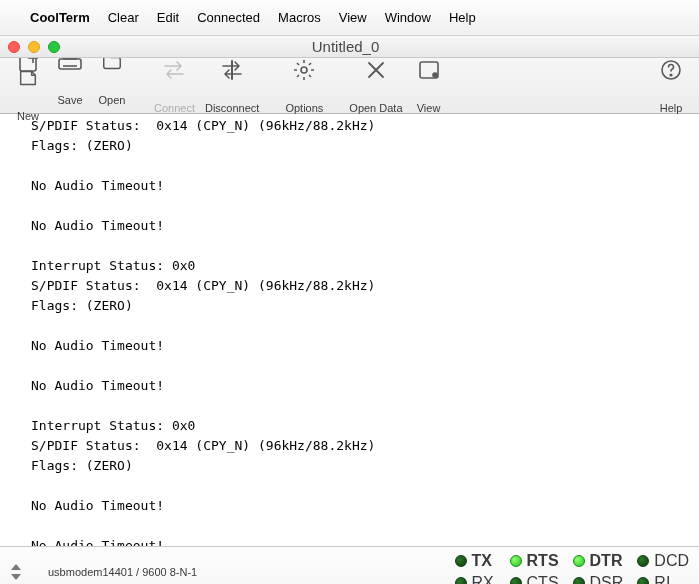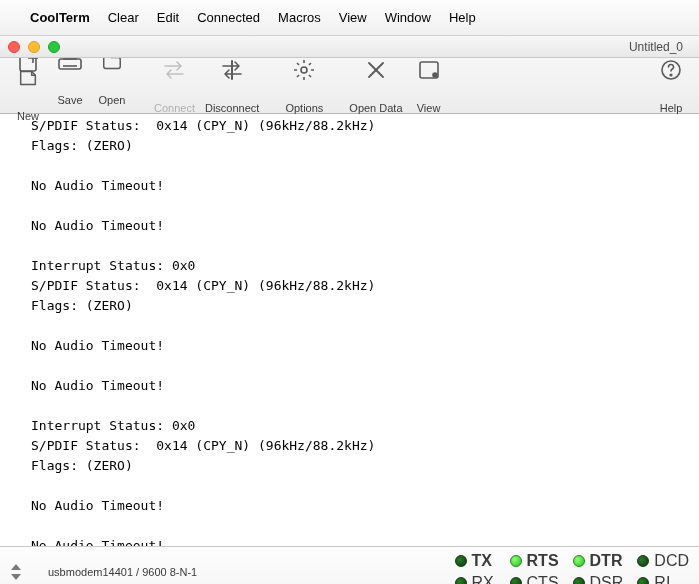--- a/index.html
+++ b/index.html
@@ -37,23 +37,23 @@
   margin-left: 8px;
 }
 .traffic div {
   width: 12px; height: 12px; border-radius: 50%;
 }
 .tr-close { background: #ff5f57; border: 0.5px solid #e24640; }
 .tr-min { background: #febc2e; border: 0.5px solid #dfa023; }
 .tr-max { background: #28c840; border: 0.5px solid #1ba02c; }
 .title {
   position: absolute;
-  left: 0; right: 16px;
-  text-align: right;
-  font-size: 12px;
+  left: 0; right: 8px;
+  text-align: center;
+  font-size: 15px;
   color: #4a4a4a;
   pointer-events: none;
 }
 .toolbar {
   height: 56px;
   background: linear-gradient(#f6f6f6, #ececec);
   display: flex;
   align-items: center;
   padding: 0 8px;
   border-bottom: 1px solid #b8b8b8;

